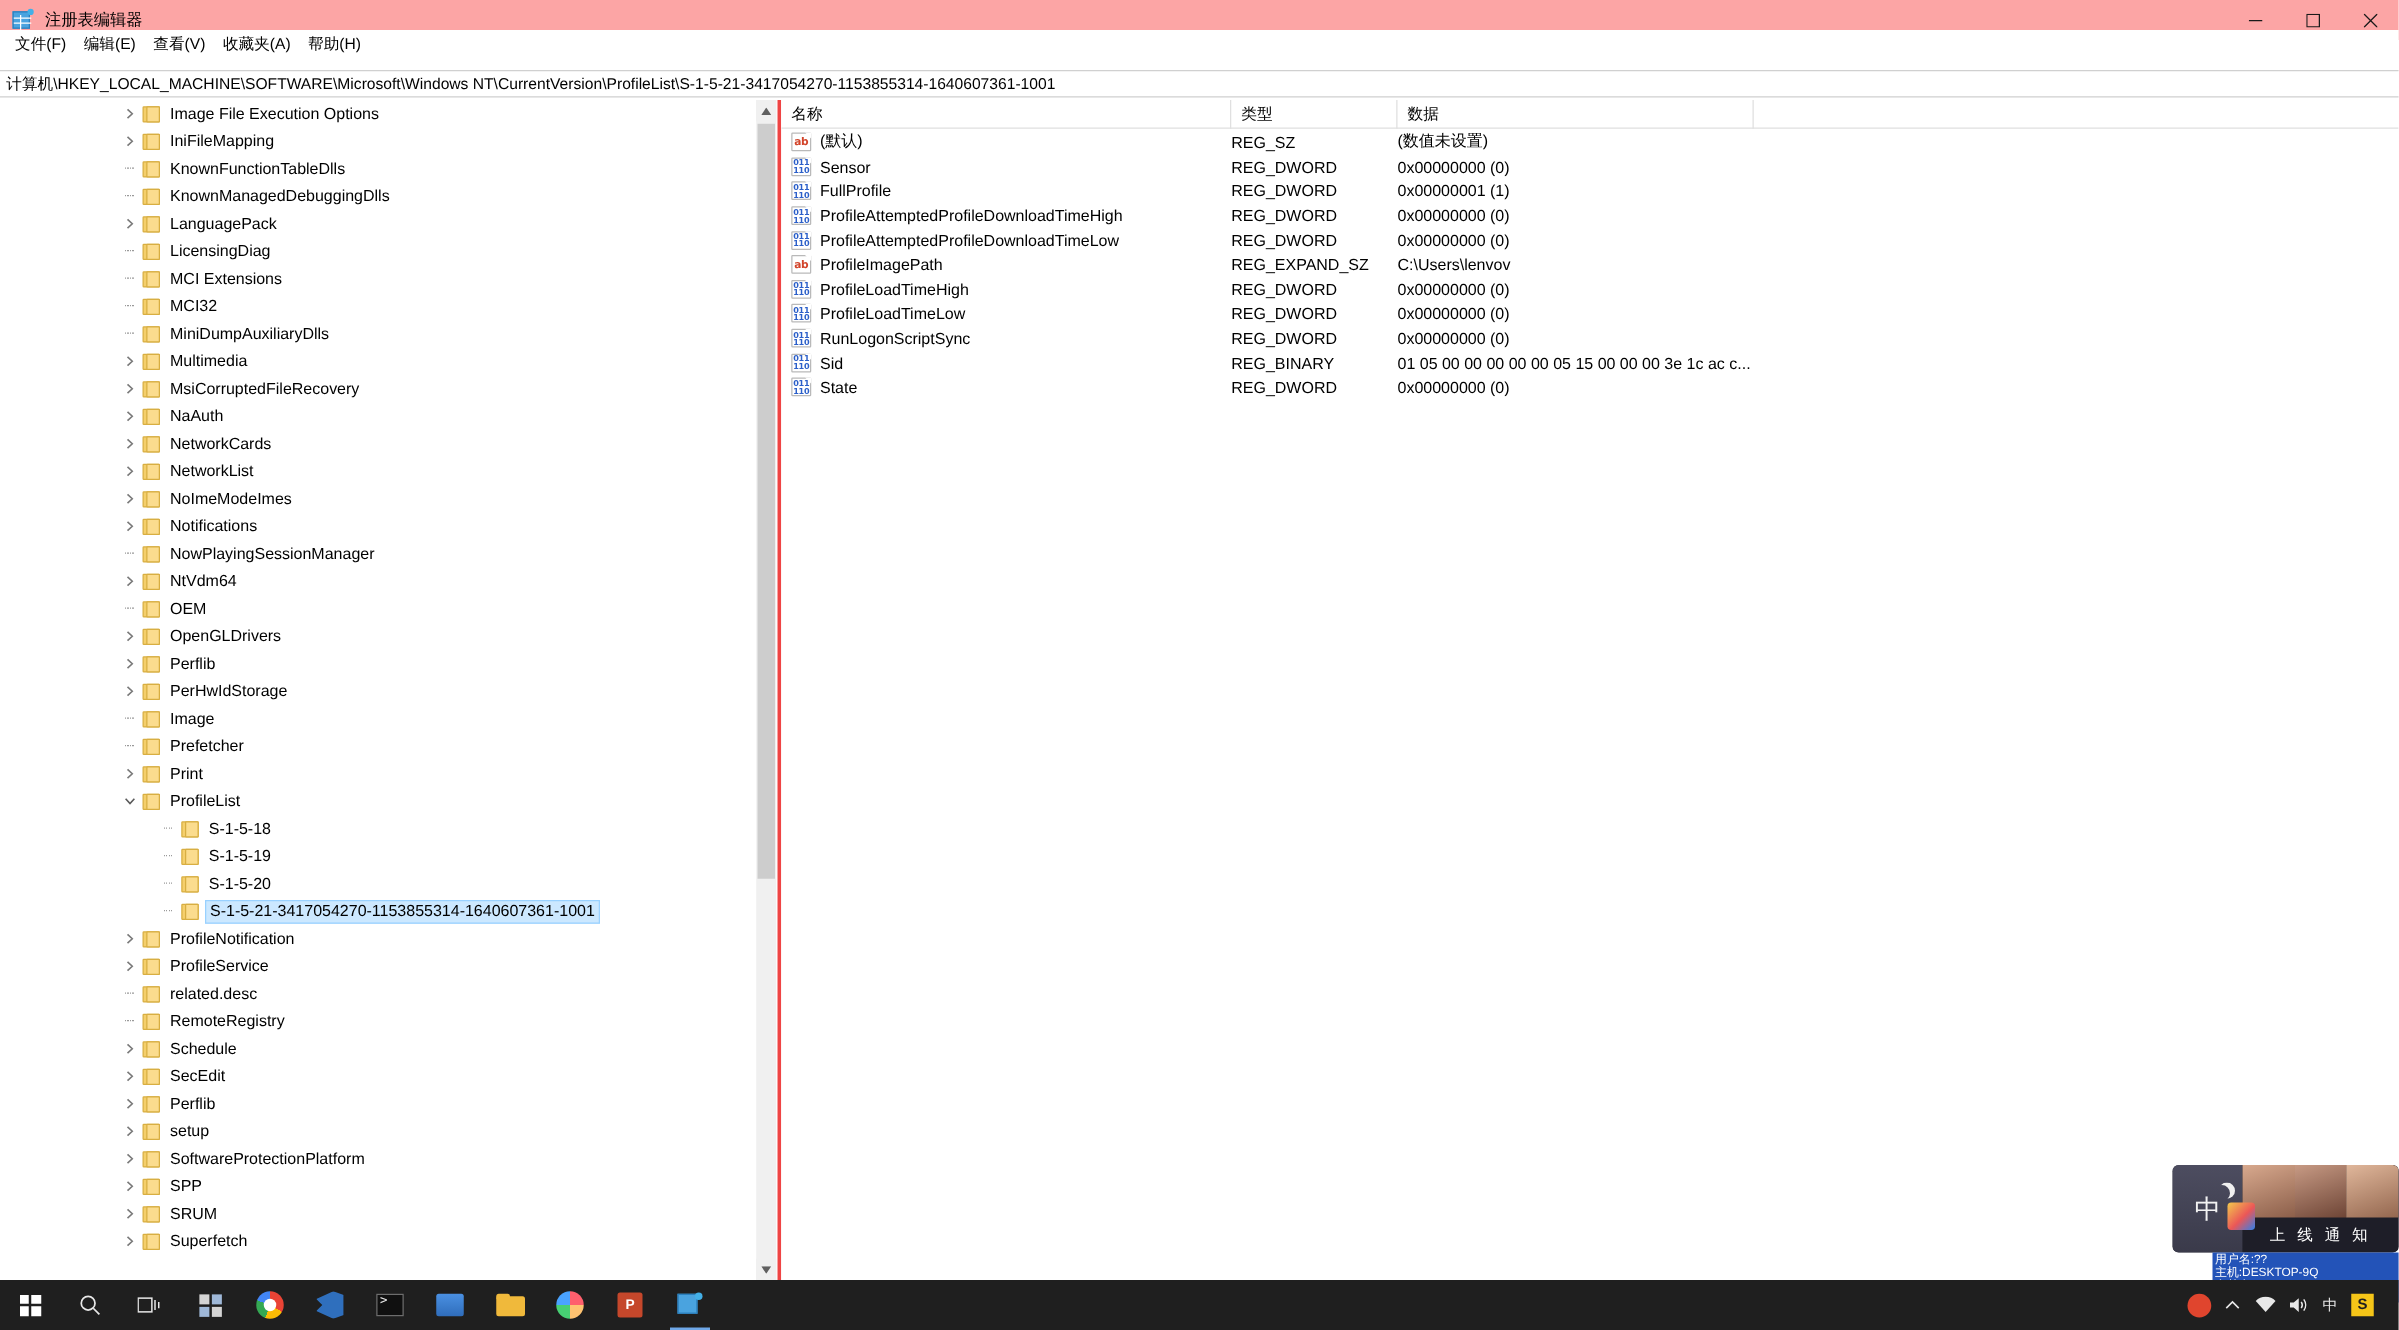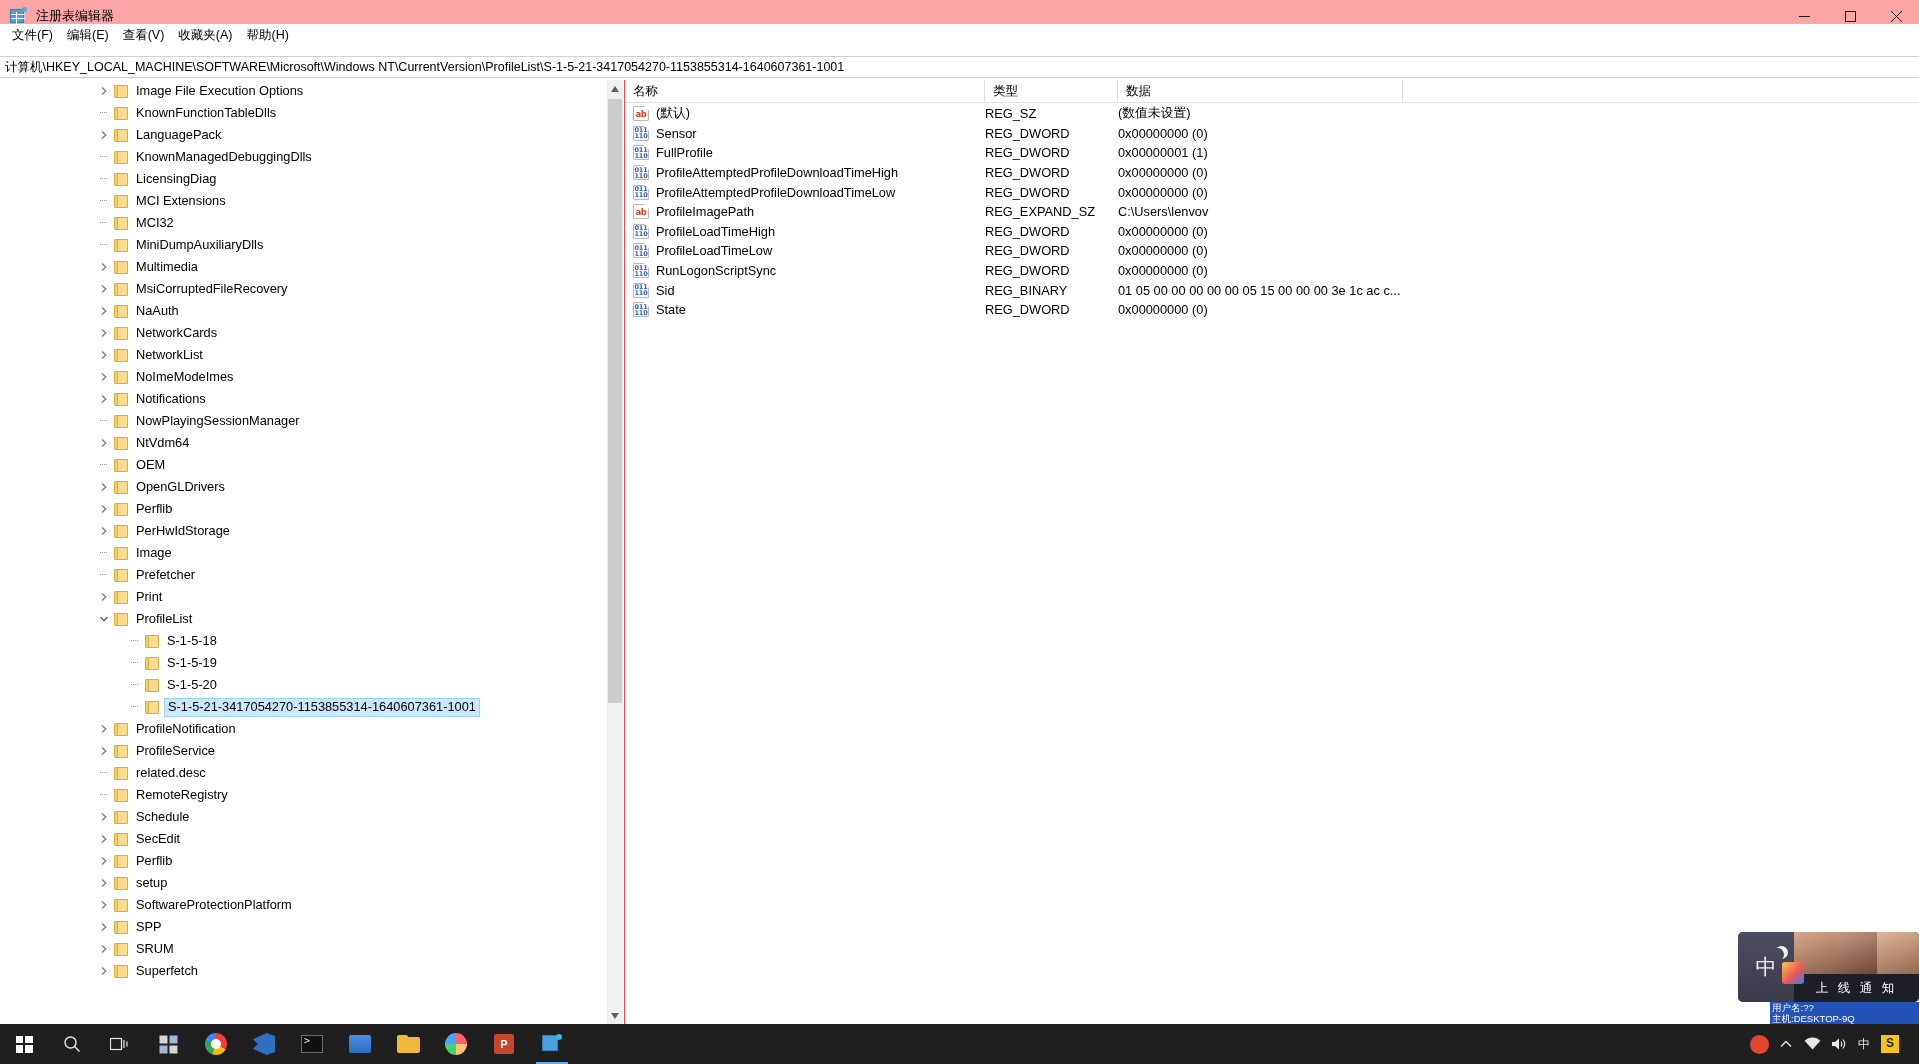--- a/index.html
+++ b/index.html
@@ -89,21 +89,21 @@
     display: flex;
     background: #ffffff;
   }
 
   
   .tree-pane {
     position: relative;
     width: 625px; height: 944px;
     background: #ffffff;
     overflow: hidden;
-    border-right: 1px solid #ef4444;
+    border-right: 3px solid #ef4444;
   }
   .tree-scroll-area {
     position: absolute; left: 0; top: 0; width: 608px; height: 944px;
     overflow: hidden;
   }
   .tree-list { padding-top: 0px; }
   .tree-row {
     height: 22px; display: flex; align-items: center;
     font-size: 12.8px; color: #000000; white-space: nowrap;
     position: relative;
@@ -383,48 +383,61 @@
                 </svg>
               </div>
               <div class="folder">
                 <div class="back"></div>
                 <div class="front"></div>
               </div>
               <span class="tree-label">Image File Execution Options</span>
             </div>
             <div class="tree-row">
               <div class="tree-indent" style="width: 95px;"></div>
+              <div class="chevron">
+                <svg width="10" height="10" viewBox="0 0 10 10">
+                  <path d="M3 1.5L6.8 5 3 8.5" fill="none" stroke="#7a7a7a" stroke-width="1.3"></path>
+                </svg>
+              </div>
+              <div class="folder">
+                <div class="back"></div>
+                <div class="front"></div>
+              </div>
+              <span class="tree-label">IniFileMapping</span>
+            </div>
+            <div class="tree-row">
+              <div class="tree-indent" style="width: 95px;"></div>
               <div class="dash-connector"></div>
               <div class="folder">
                 <div class="back"></div>
                 <div class="front"></div>
               </div>
               <span class="tree-label">KnownFunctionTableDlls</span>
             </div>
             <div class="tree-row">
               <div class="tree-indent" style="width: 95px;"></div>
+              <div class="dash-connector"></div>
+              <div class="folder">
+                <div class="back"></div>
+                <div class="front"></div>
+              </div>
+              <span class="tree-label">KnownManagedDebuggingDlls</span>
+            </div>
+            <div class="tree-row">
+              <div class="tree-indent" style="width: 95px;"></div>
               <div class="chevron">
                 <svg width="10" height="10" viewBox="0 0 10 10">
                   <path d="M3 1.5L6.8 5 3 8.5" fill="none" stroke="#7a7a7a" stroke-width="1.3"></path>
                 </svg>
               </div>
               <div class="folder">
                 <div class="back"></div>
                 <div class="front"></div>
               </div>
               <span class="tree-label">LanguagePack</span>
-            </div>
-            <div class="tree-row">
-              <div class="tree-indent" style="width: 95px;"></div>
-              <div class="dash-connector"></div>
-              <div class="folder">
-                <div class="back"></div>
-                <div class="front"></div>
-              </div>
-              <span class="tree-label">KnownManagedDebuggingDlls</span>
             </div>
             <div class="tree-row">
               <div class="tree-indent" style="width: 95px;"></div>
               <div class="dash-connector"></div>
               <div class="folder">
                 <div class="back"></div>
                 <div class="front"></div>
               </div>
               <span class="tree-label">LicensingDiag</span>
             </div>

